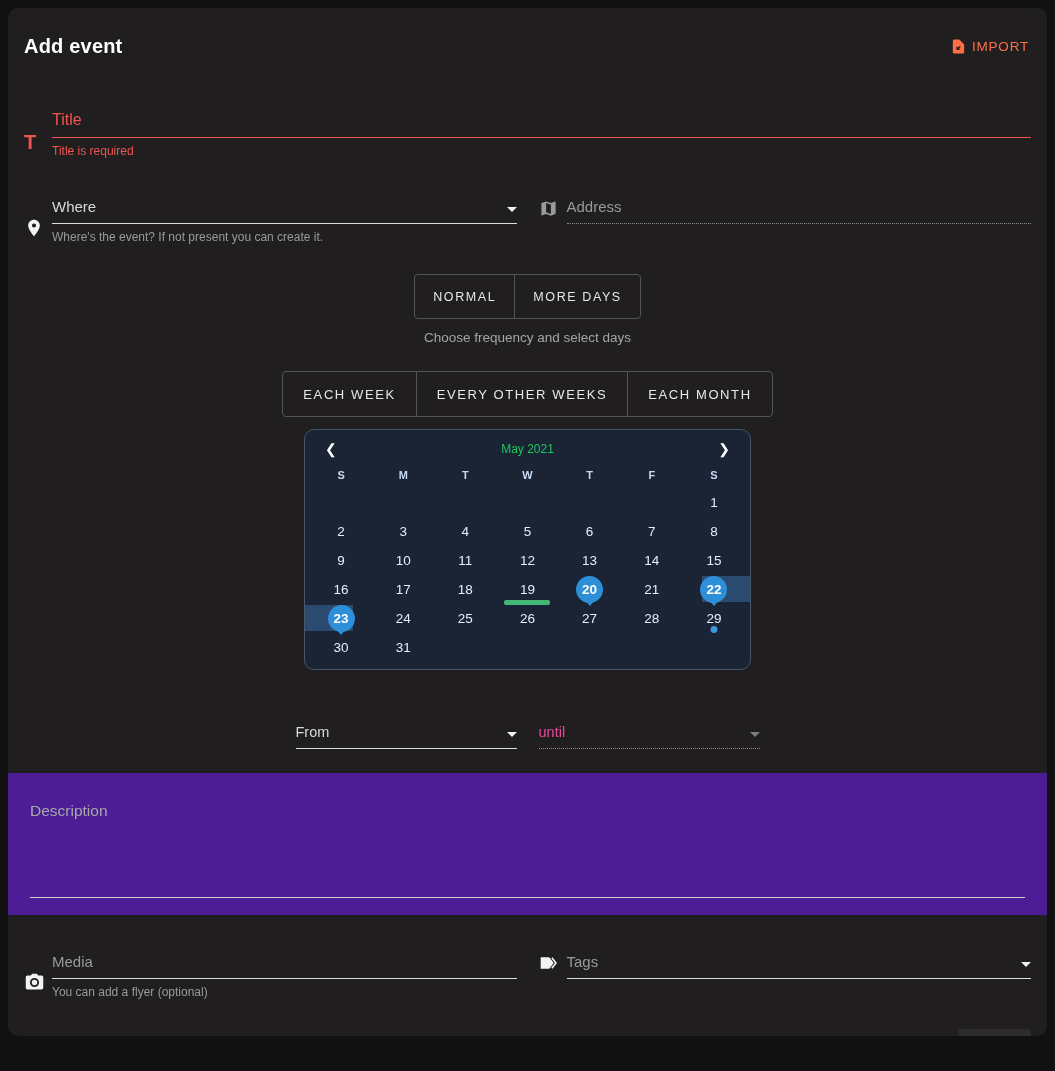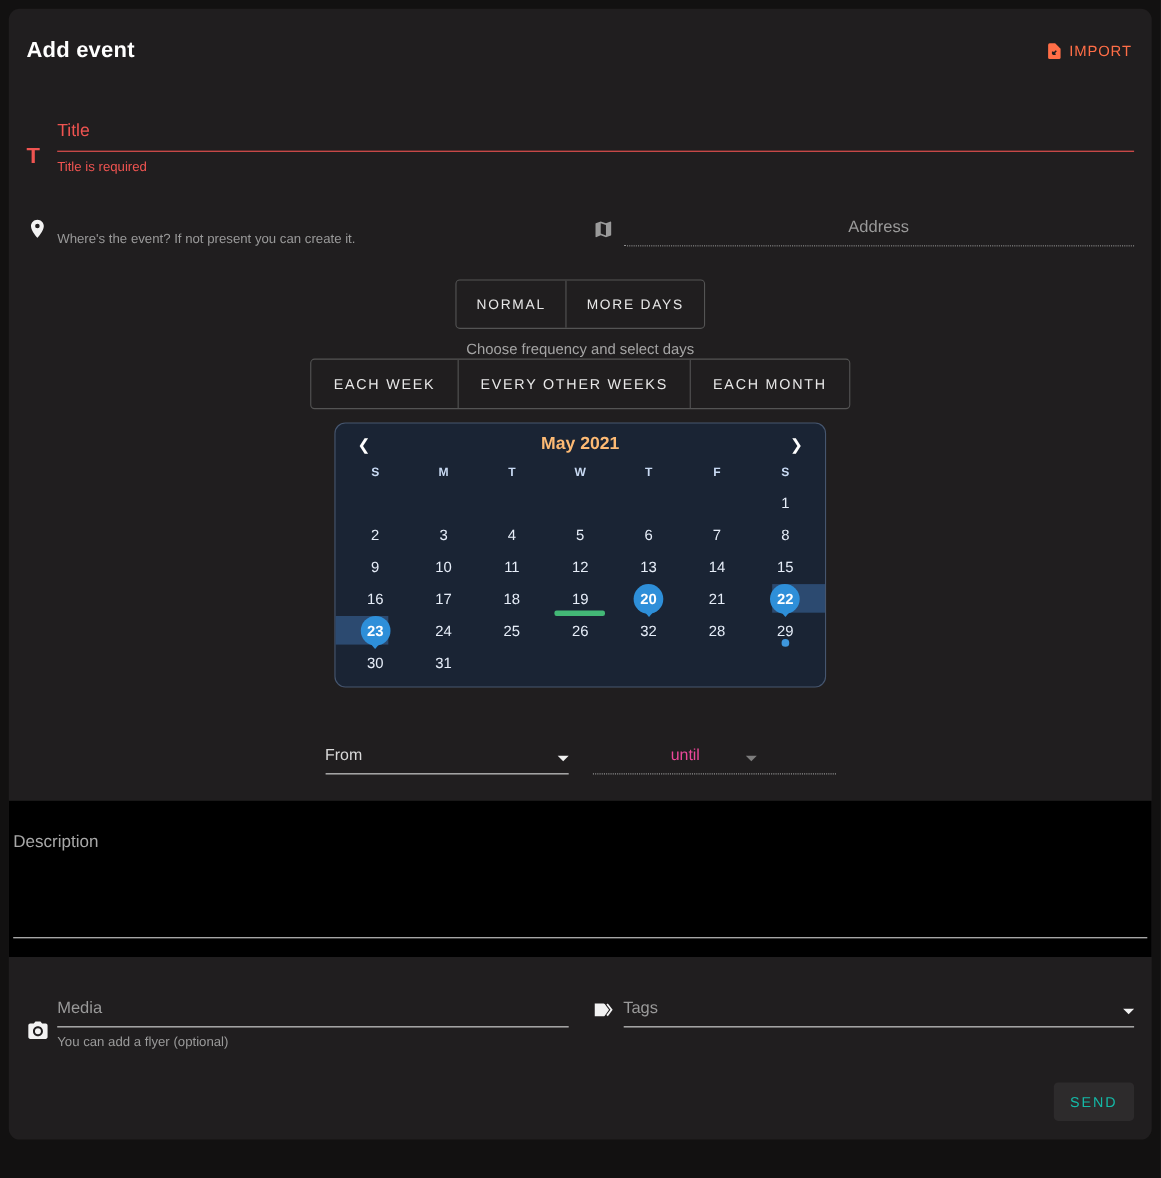--- a/index.html
+++ b/index.html
@@ -25,21 +25,21 @@
   .hdr{display:flex;justify-content:space-between;align-items:center;padding-top:26px;}
   .hdr h1{margin:0;font-size:20px;font-weight:700;color:#ffffff;letter-spacing:.2px;}
   .import-btn{display:flex;align-items:center;gap:5px;background:none;border:none;cursor:pointer;
     color:var(--accent-orange);font-family:inherit;font-size:13.5px;letter-spacing:.8px;font-weight:500;padding:4px 2px;}
   
   .field{display:flex;align-items:flex-end;}
   .ficon{width:28px;min-width:28px;display:flex;justify-content:flex-start;align-items:flex-end;padding-bottom:6px;}
   .fwrap{flex:1;}
   .ctrl{display:flex;justify-content:space-between;align-items:flex-end;padding-bottom:8px;font-size:15px;}
   .ctrl.solid{border-bottom:1px solid #dcdcdc;}
-  .ctrl.dotted{border-bottom:1px dotted #8f8f8f;justify-content:center;}
+  .ctrl.dotted{border-bottom:1px dotted #8f8f8f;}
   .ctrl.error-line{border-bottom:1.5px solid var(--error-red);}
   .ph{color:#9a9a9a;}
   .ph.light{color:#d9d9d9;}
   .ph.red{color:var(--error-red);font-size:16px;}
   .hint{font-size:12px;color:#9a9a9a;margin-top:6px;}
   .hint.error{color:var(--error-red);}
   .caret{width:0;height:0;border-left:5px solid transparent;border-right:5px solid transparent;
     border-top:5px solid #f0f0f0;margin-bottom:3px;}
   .caret.gray{border-top-color:#7d7d7d;}
   .t-glyph{font-size:20px;font-weight:700;color:var(--error-red);line-height:1;}
@@ -52,41 +52,41 @@
     font-family:inherit;color:#e8e8e8;font-size:12.5px;letter-spacing:1.6px;height:43px;padding:0 18px;}
   .seg-btn:first-child{border-left:none;}
   .seg-btn.selected{background:#4a2a21;color:#ff7148;}
   .freq .seg-btn{height:44px;font-size:13px;padding:0 20px;}
   .caption{text-align:center;color:#a5a5a5;font-size:13.5px;margin-top:11px;}
   
   .calendar{width:447px;margin:12px auto 0;background:#1a2434;border:1px solid #46566f;
     border-radius:10px;color:#e6edf8;padding-bottom:7px;}
   .cal-head{display:flex;justify-content:space-between;align-items:center;padding:9px 16px 3px;}
   .cal-nav{background:none;border:none;color:#ffffff;font-size:14px;cursor:pointer;padding:2px 4px;font-family:inherit;}
-  .cal-title{font-weight:700;font-size:16px;color:#fdba74;}
+  .cal-title{font-weight:400;font-size:12px;color:#22c55e;}
   .cal-grid{display:grid;grid-template-columns:repeat(7,1fr);padding:0 5px;}
   .dow{height:26px;display:flex;align-items:center;justify-content:center;
     font-size:11px;font-weight:700;color:#c8d9f2;}
   .day{height:29px;position:relative;display:flex;align-items:center;justify-content:center;font-size:13.5px;}
   .num{position:relative;z-index:1;width:27px;height:27px;display:flex;align-items:center;justify-content:center;border-radius:50%;}
   .day.pin .num{background:var(--pin-blue);color:#fff;font-weight:700;}
   .day.pin .num::after{content:'';position:absolute;top:24px;left:50%;transform:translateX(-50%);
     border:5px solid transparent;border-top:6px solid var(--pin-blue);}
   .day.range-right::before{content:'';position:absolute;top:1px;bottom:2px;left:calc(50% - 12px);right:-5px;background:var(--range-blue);}
   .day.range-left::before{content:'';position:absolute;top:1px;bottom:2px;left:-5px;right:calc(50% - 12px);background:var(--range-blue);}
   .day.today::after{content:'';position:absolute;bottom:-1px;left:50%;transform:translateX(-50%);
     width:46px;height:5px;border-radius:2px;background:var(--today-green);}
   .day.dot::after{content:'';position:absolute;bottom:0;left:50%;transform:translateX(-50%);
     width:7px;height:7px;border-radius:50%;background:#3e97dd;}
   
   .time-row{width:464px;margin:54px auto 0;display:flex;gap:22px;}
   .time-row .col{flex:1;min-width:0;}
   .time-row .ctrl{font-size:14.5px;gap:42px;}
   
-  .desc-band{margin:24px -16px 0;background:#000000;padding:29px 4px 17px;cursor:text;}
+  .desc-band{margin:24px -16px 0;background:#4c1d95;padding:29px 22px 17px;cursor:text;}
   .desc-band .ph{font-size:15.5px;color:#a8a8a8;}
   .desc-line{margin-top:77px;border-bottom:1px solid #cfcfcf;}
   
   .media-row{margin-top:38px;}
   
   .footer{display:flex;justify-content:flex-end;margin-top:30px;}
   .send-btn{background:#2d2b2c;border:none;border-radius:4px;cursor:pointer;font-family:inherit;
     color:#14b8a6;font-size:13px;letter-spacing:1.8px;padding:10px 15px;}
   svg{display:block;}
 </style>
@@ -122,20 +122,24 @@
 
   <div class="row2" style="margin-top:40px;">
     <div class="col">
       <div class="field">
         <div class="ficon">
           <svg width="20" height="20" viewBox="0 0 24 24" fill="#f2f2f2">
               <path d="M12 2c-3.87 0-7 3.13-7 7 0 5.25 7 13 7 13s7-7.75 7-13c0-3.87-3.13-7-7-7zm0 9.5a2.5 2.5 0 1 1 0-5 2.5 2.5 0 0 1 0 5z"></path>
             </svg>
         </div>
         <div class="fwrap">
+          <div class="ctrl solid">
+            <span class="ph light">Where</span>
+            <span class="caret"></span>
+          </div>
           <div class="hint">Where's the event? If not present you can create it.</div>
         </div>
       </div>
     </div>
     <div class="col">
       <div class="field">
         <div class="ficon">
           <svg width="19" height="19" viewBox="0 0 24 24" fill="#9a9a9a">
               <path d="M20.5 3l-.16.03L15 5.1 9 3 3.36 4.9c-.21.07-.36.25-.36.48V20.5c0 .28.22.5.5.5l.16-.03L9 18.9l6 2.1 5.64-1.9c.21-.07.36-.25.36-.48V3.5c0-.28-.22-.5-.5-.5zM15 19l-6-2.11V5l6 2.11V19z"></path>
             </svg>
@@ -151,21 +155,21 @@
 
   <div class="seg-center" style="margin-top:30px;">
     <div class="btn-group">
         <button class="seg-btn">NORMAL</button>
         <button class="seg-btn">MORE DAYS</button>
       </div>
   </div>
 
   <div class="caption">Choose frequency and select days</div>
 
-  <div class="seg-center freq" style="margin-top:1px;">
+  <div class="seg-center freq" style="margin-top:26px;">
     <div class="btn-group">
         <button class="seg-btn">EACH WEEK</button>
         <button class="seg-btn">EVERY OTHER WEEKS</button>
         <button class="seg-btn">EACH MONTH</button>
       </div>
   </div>
 
   <div class="calendar">
     <div class="cal-head">
       <button class="cal-nav">❮</button>
@@ -258,21 +262,21 @@
         <div class="day">
           <span class="num">24</span>
         </div>
         <div class="day">
           <span class="num">25</span>
         </div>
         <div class="day">
           <span class="num">26</span>
         </div>
         <div class="day">
-          <span class="num">32</span>
+          <span class="num">27</span>
         </div>
         <div class="day">
           <span class="num">28</span>
         </div>
         <div class="day dot">
           <span class="num">29</span>
         </div>
         <div class="day">
           <span class="num">30</span>
         </div>

